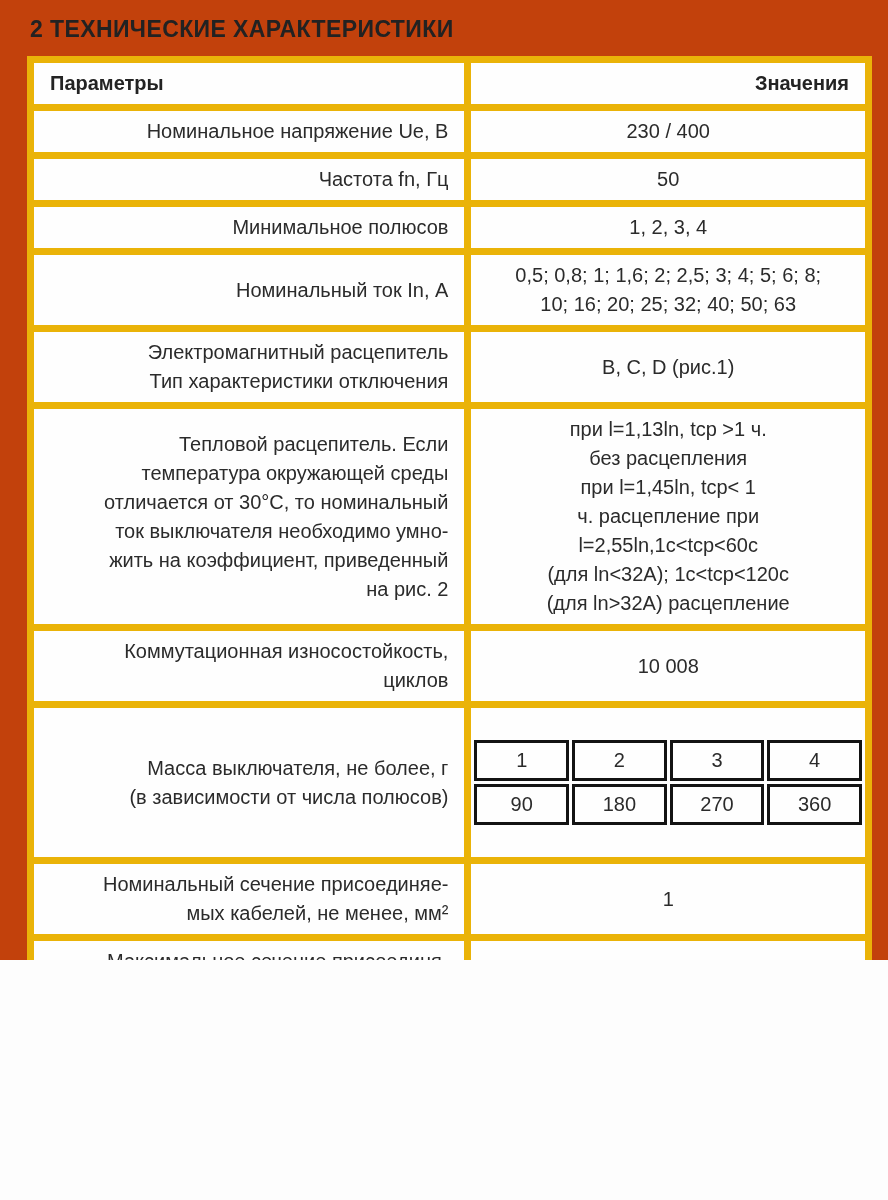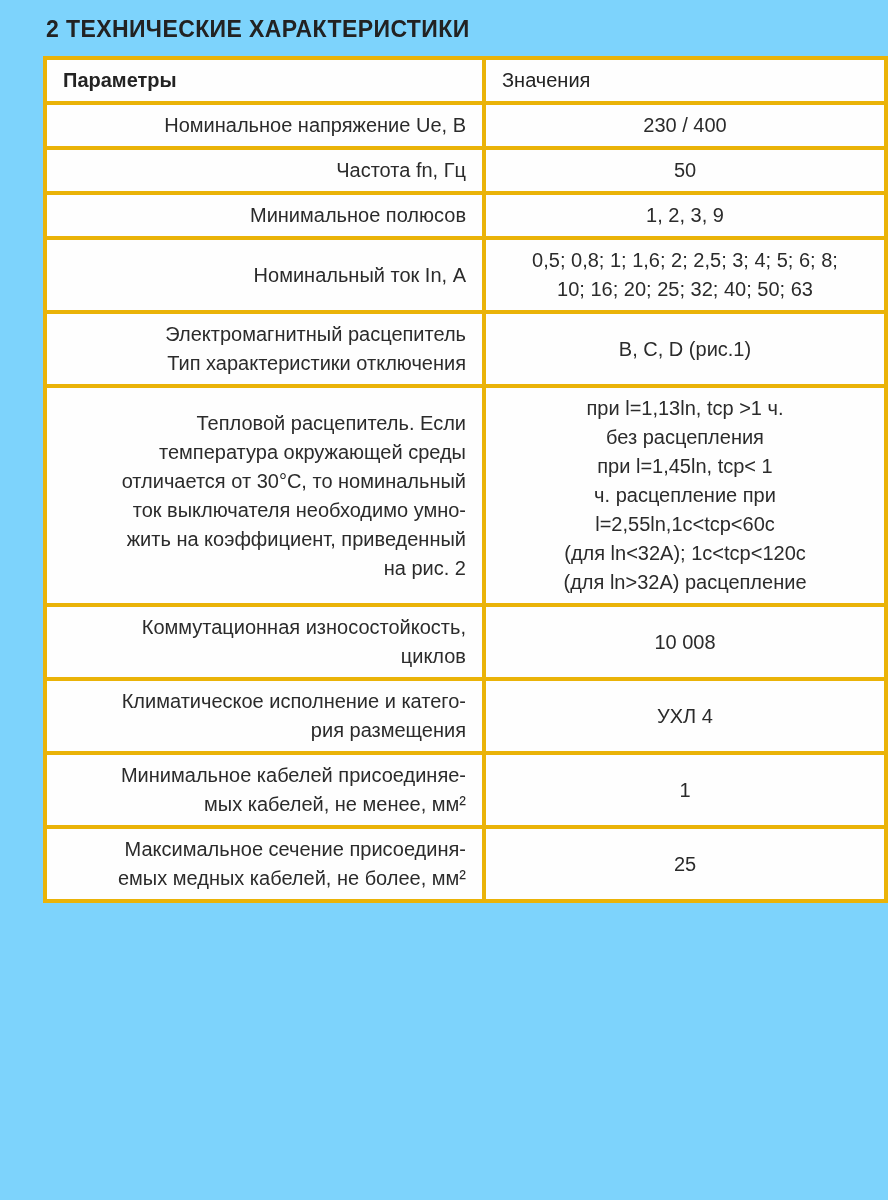--- a/index.html
+++ b/index.html
@@ -4,59 +4,58 @@
 <style>
   html, body {
     margin: 0;
     padding: 0;
     background: #fdfdfd;
     font-family: "Liberation Sans", sans-serif;
     color: #2b2b2b;
   }
   .page {
     width: 888px;
-    height: 1200px;
-    background: #7dd3fc;
+    height: 960px;
+    background: #c2410c;
     box-sizing: border-box;
     overflow: hidden;
-    padding-left: 16px;
   }
   .doc-title {
     font-size: 23px;
     font-weight: bold;
     color: #222222;
     letter-spacing: 0.4px;
     margin: 0;
     padding: 16px 0 13px 30px;
   }
   table.spec-table {
     border-collapse: collapse;
     table-layout: fixed;
     margin-left: 27px;
     width: 845px;
     background: #fefefe;
   }
   .spec-table col.c-param { width: 52.2%; }
   .spec-table col.c-value { width: 47.8%; }
   .spec-table th, .spec-table td {
-    border: 4px solid #eab308;
+    border: 7px solid #eab308;
     font-size: 20px;
     line-height: 29px;
     padding: 6px 16px;
     box-sizing: border-box;
     vertical-align: middle;
   }
   th.param-header {
     text-align: left;
     font-weight: bold;
     color: #232323;
   }
   th.value-header {
-    text-align: left;
-    font-weight: normal;
+    text-align: right;
+    font-weight: bold;
     color: #232323;
   }
   td.param {
     text-align: right;
     white-space: pre-line;
   }
   td.value {
     text-align: center;
     white-space: pre-line;
   }
@@ -99,21 +98,21 @@
       <tr>
         <td class="param">Номинальное напряжение Ue, В</td>
         <td class="value">230 / 400</td>
       </tr>
       <tr>
         <td class="param">Частота fn, Гц</td>
         <td class="value">50</td>
       </tr>
       <tr>
         <td class="param">Минимальное полюсов</td>
-        <td class="value">1, 2, 3, 9</td>
+        <td class="value">1, 2, 3, 4</td>
       </tr>
       <tr>
         <td class="param">Номинальный ток In, А</td>
         <td class="value">0,5; 0,8; 1; 1,6; 2; 2,5; 3; 4; 5; 6; 8;
 10; 16; 20; 25; 32; 40; 50; 63</td>
       </tr>
       <tr>
         <td class="param">Электромагнитный расцепитель
 Тип характеристики отключения</td>
         <td class="value">B, C, D (рис.1)</td>
@@ -132,26 +131,43 @@
 l=2,55ln,1с&lt;tср&lt;60с
 (для ln&lt;32А); 1с&lt;tср&lt;120с
 (для ln&gt;32А) расцепление</td>
       </tr>
       <tr>
         <td class="param">Коммутационная износостойкость,
 циклов</td>
         <td class="value">10 008</td>
       </tr>
       <tr>
-        <td class="param">Климатическое исполнение и катего-
-рия размещения</td>
-        <td class="value">УХЛ 4</td>
+        <td class="param">Масса выключателя, не более, г
+(в зависимости от числа полюсов)</td>
+        <td class="value mass-cell">
+          <table class="mass-subtable">
+            <tbody>
+              <tr>
+                <td>1</td>
+                <td>2</td>
+                <td>3</td>
+                <td>4</td>
+              </tr>
+              <tr>
+                <td>90</td>
+                <td>180</td>
+                <td>270</td>
+                <td>360</td>
+              </tr>
+            </tbody>
+          </table>
+        </td>
       </tr>
       <tr>
-        <td class="param">Минимальное кабелей присоединяе-
+        <td class="param">Номинальный сечение присоединяе-
 мых кабелей, не менее, мм²</td>
         <td class="value">1</td>
       </tr>
       <tr>
         <td class="param">Максимальное сечение присоединя-
 емых медных кабелей, не более, мм²</td>
         <td class="value">25</td>
       </tr>
     </tbody>
   </table>

